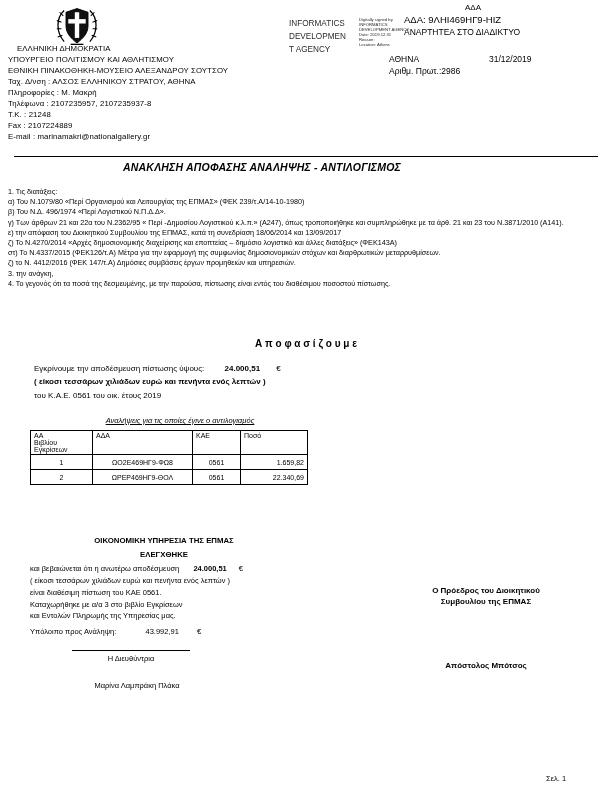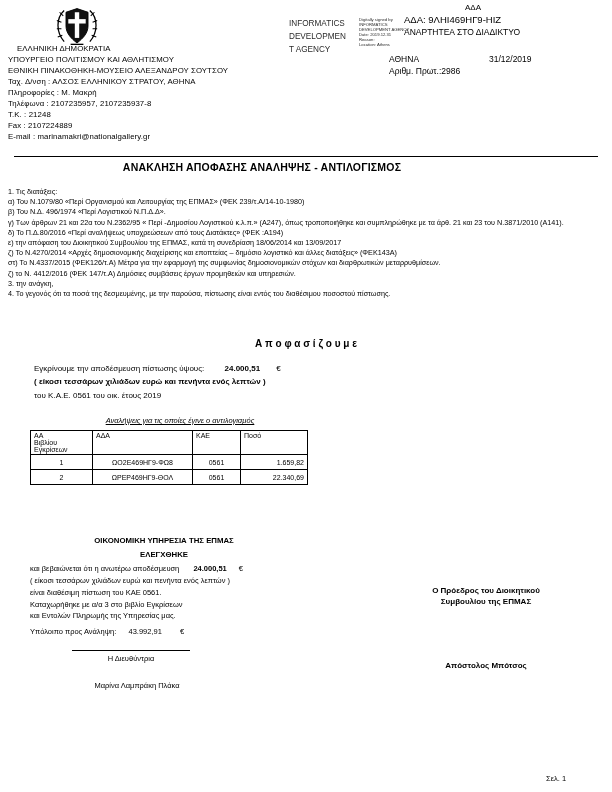--- a/index.html
+++ b/index.html
@@ -7,21 +7,21 @@
     position:relative;width:612px;height:792px;background:#fff;overflow:hidden;
     font-family:"Liberation Sans","DejaVu Sans",sans-serif;color:#000;
   }
   .abs{position:absolute;}
   .pre{white-space:pre-line;}
   .hl{position:absolute;left:8px;font-size:7.8px;letter-spacing:.1px;}
   .rt{position:absolute;font-size:8.5px;}
   .center{text-align:center;}
   .bold{font-weight:bold;}
   .title-rule{position:absolute;left:14px;top:156px;width:584px;border-top:1px solid #000;}
-  .doc-title{position:absolute;left:0;top:161px;width:524px;text-align:center;font-weight:bold;font-size:10.5px;letter-spacing:.2px;}
+  .doc-title{position:absolute;left:0;top:161px;width:524px;text-align:center;font-weight:bold;font-size:10.5px;letter-spacing:.2px;font-style:italic;}
   .legal{position:absolute;left:8px;top:187px;width:598px;font-size:7.2px;line-height:10.2px;}
   .legal div{margin:0;}
   .decision-heading{position:absolute;left:0;top:338px;width:612px;text-align:center;font-weight:bold;font-size:10px;}
   .dec-line{position:absolute;left:34px;font-size:8px;}
   .caption{position:absolute;left:30px;top:416px;width:300px;text-align:center;font-size:7.5px;font-style:italic;text-decoration:underline;}
   table.recalls{position:absolute;left:30px;top:430px;border-collapse:collapse;font-size:7px;}
   table.recalls th,table.recalls td{border:1px solid #000;padding:1px 3px;}
   table.recalls th{font-weight:normal;text-align:left;vertical-align:top;}
   table.recalls td{text-align:center;height:12px;}
   table.recalls td.num{text-align:right;}
@@ -84,21 +84,20 @@
   <div class="rt" style="left:389px;top:66px;">Αριθμ. Πρωτ.:2986</div>
 
   <div class="title-rule"></div>
   <div class="doc-title">ΑΝΑΚΛΗΣΗ ΑΠΟΦΑΣΗΣ ΑΝΑΛΗΨΗΣ - ΑΝΤΙΛΟΓΙΣΜΟΣ</div>
 
   <div class="legal">
     <div>1. Τις διατάξεις:</div>
     <div>α) Του Ν.1079/80 «Περί Οργανισμού και Λειτουργίας της ΕΠΜΑΣ» (ΦΕΚ   239/τ.Α/14-10-1980)</div>
     <div>β) Του Ν.Δ. 496/1974 «Περί Λογιστικού Ν.Π.Δ.Δ».</div>
     <div>γ) Των άρθρων 21 και 22α  του Ν.2362/95 « Περί -Δημοσίου Λογιστικού κ.λ.π.» (Α247), όπως τροποποιήθηκε και συμπληρώθηκε με τα άρθ. 21 και 23 του Ν.3871/2010 (Α141).</div>
-    <div>δ) Το Π.Δ.80/2016 «Περί αναλήψεως  υποχρεώσεων  από τους Διατάκτες» (ΦΕΚ :Α194)</div>
     <div>ε) την απόφαση του Διοικητικού Συμβουλίου της ΕΠΜΑΣ,  κατά τη   συνεδρίαση 18/06/2014 και 13/09/2017</div>
     <div>ζ) Το Ν.4270/2014 «Αρχές δημοσιονομικής διαχείρισης και εποπτείας – δημόσιο λογιστικό και άλλες διατάξεις» (ΦΕΚ143Α)</div>
     <div>στ) Το Ν.4337/2015 (ΦΕΚ126/τ.Α) Μέτρα για την εφαρμογή της συμφωνίας δημοσιονομικών στόχων και διαρθρωτικών μεταρρυθμίσεων.</div>
     <div>ζ) το Ν. 4412/2016 (ΦΕΚ 147/τ.Α) Δημόσιες συμβάσεις έργων προμηθειών και υπηρεσιών.</div>
     <div>3. την ανάγκη,</div>
     <div>4. Το γεγονός ότι τα ποσά της δεσμευμένης, με την παρούσα, πίστωσης είναι εντός του διαθέσιμου ποσοστού πίστωσης.</div>
   </div>
 
   <div class="decision-heading">Α π ο φ α σ ί ζ ο υ μ ε</div>
 
@@ -151,21 +150,21 @@
     <span>και βεβαιώνεται ότι η ανωτέρω αποδέσμευση</span>
     <span class="amt" style="margin-left:12px;">24.000,51</span>
     <span style="margin-left:10px;">€</span>
   </div>
   <div class="fin" style="top:576px;">( είκοσι τεσσάρων χιλιάδων ευρώ και πενήντα ενός λεπτών )</div>
   <div class="fin" style="top:588px;">είναι διαθέσιμη πίστωση του ΚΑΕ 0561.</div>
   <div class="fin" style="top:600px;">Καταχωρήθηκε με α/α 3 στο βιβλίο Εγκρίσεων</div>
   <div class="fin" style="top:611px;">και Εντολών Πληρωμής της Υπηρεσίας μας.</div>
   <div class="fin" style="top:627px;">
     <span>Υπόλοιπο  προς Ανάληψη:</span>
-    <span style="margin-left:10px;">43.992,91</span>
+    <span style="margin-left:27px;">43.992,91</span>
     <span style="margin-left:16px;">€</span>
   </div>
 
   <div class="sig-right" style="top:585px;">
     <div>Ο Πρόεδρος  του Διοικητικού</div>
     <div>Συμβουλίου της ΕΠΜΑΣ</div>
   </div>
   <div class="sig-right" style="top:660px;">Απόστολος Μπότσος</div>
 
   <div class="dir-rule"></div>

